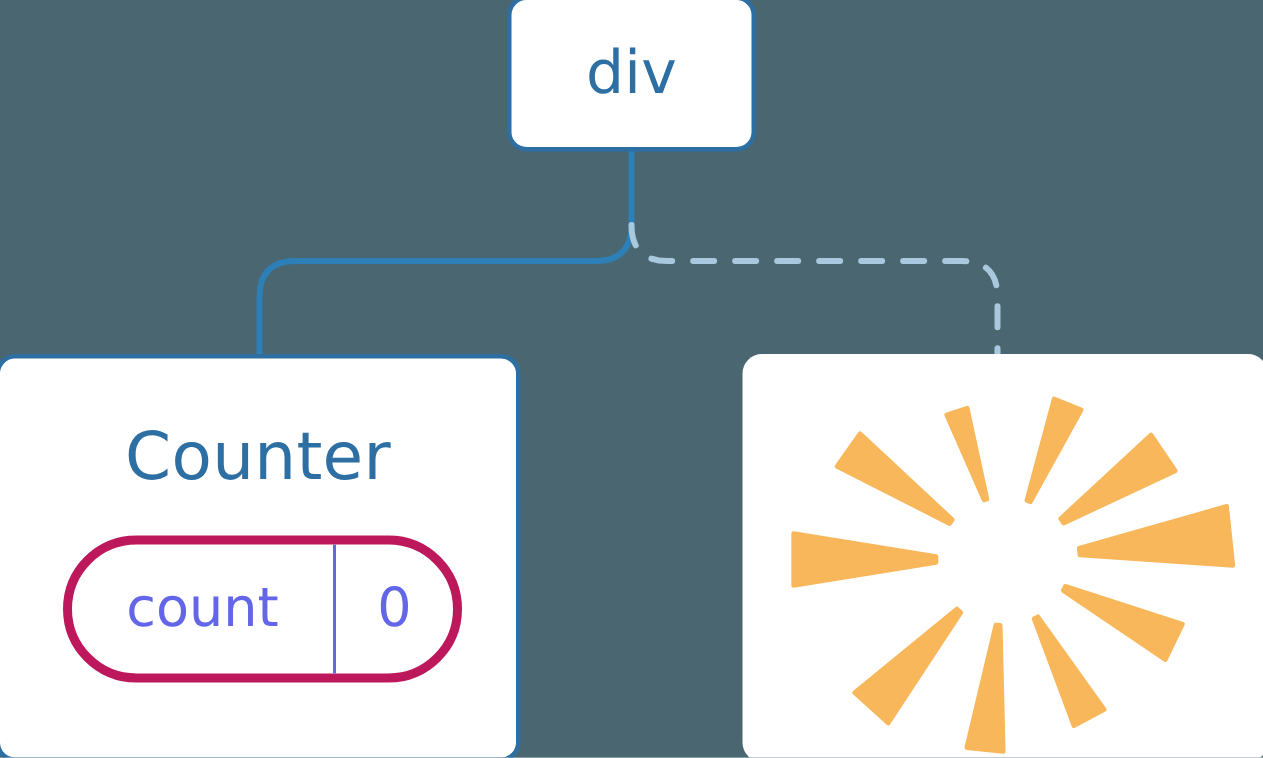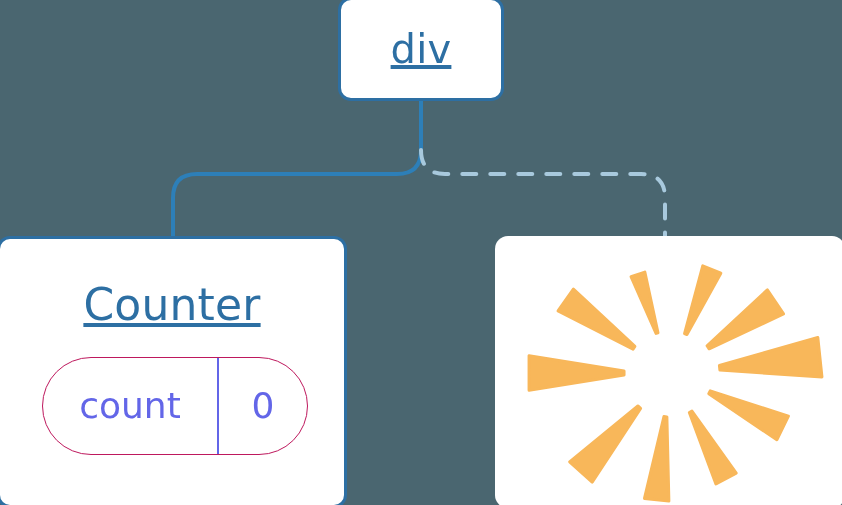--- a/index.html
+++ b/index.html
@@ -67,33 +67,32 @@
     border-radius: 13px;
   }
 
   
   .node-label {
     color: #2d6fa3;
     font-weight: 400;
     letter-spacing: 0.2px;
     line-height: 1;
     user-select: none;
-    text-decoration: underline;
   }
   #div-label { font-size: 40px; }
   #counter-label { font-size: 44px; }
 
   
   .state-pill {
     position: absolute;
     left: 42px;
     top: 118px;
     width: 266px;
     height: 98px;
-    border: 1px solid #be185d;
+    border: 6px solid #be185d;
     border-radius: 49px;
     box-sizing: border-box;
     display: flex;
     align-items: stretch;
     background: #ffffff;
   }
   .pill-key, .pill-val {
     display: flex;
     align-items: center;
     justify-content: center;

